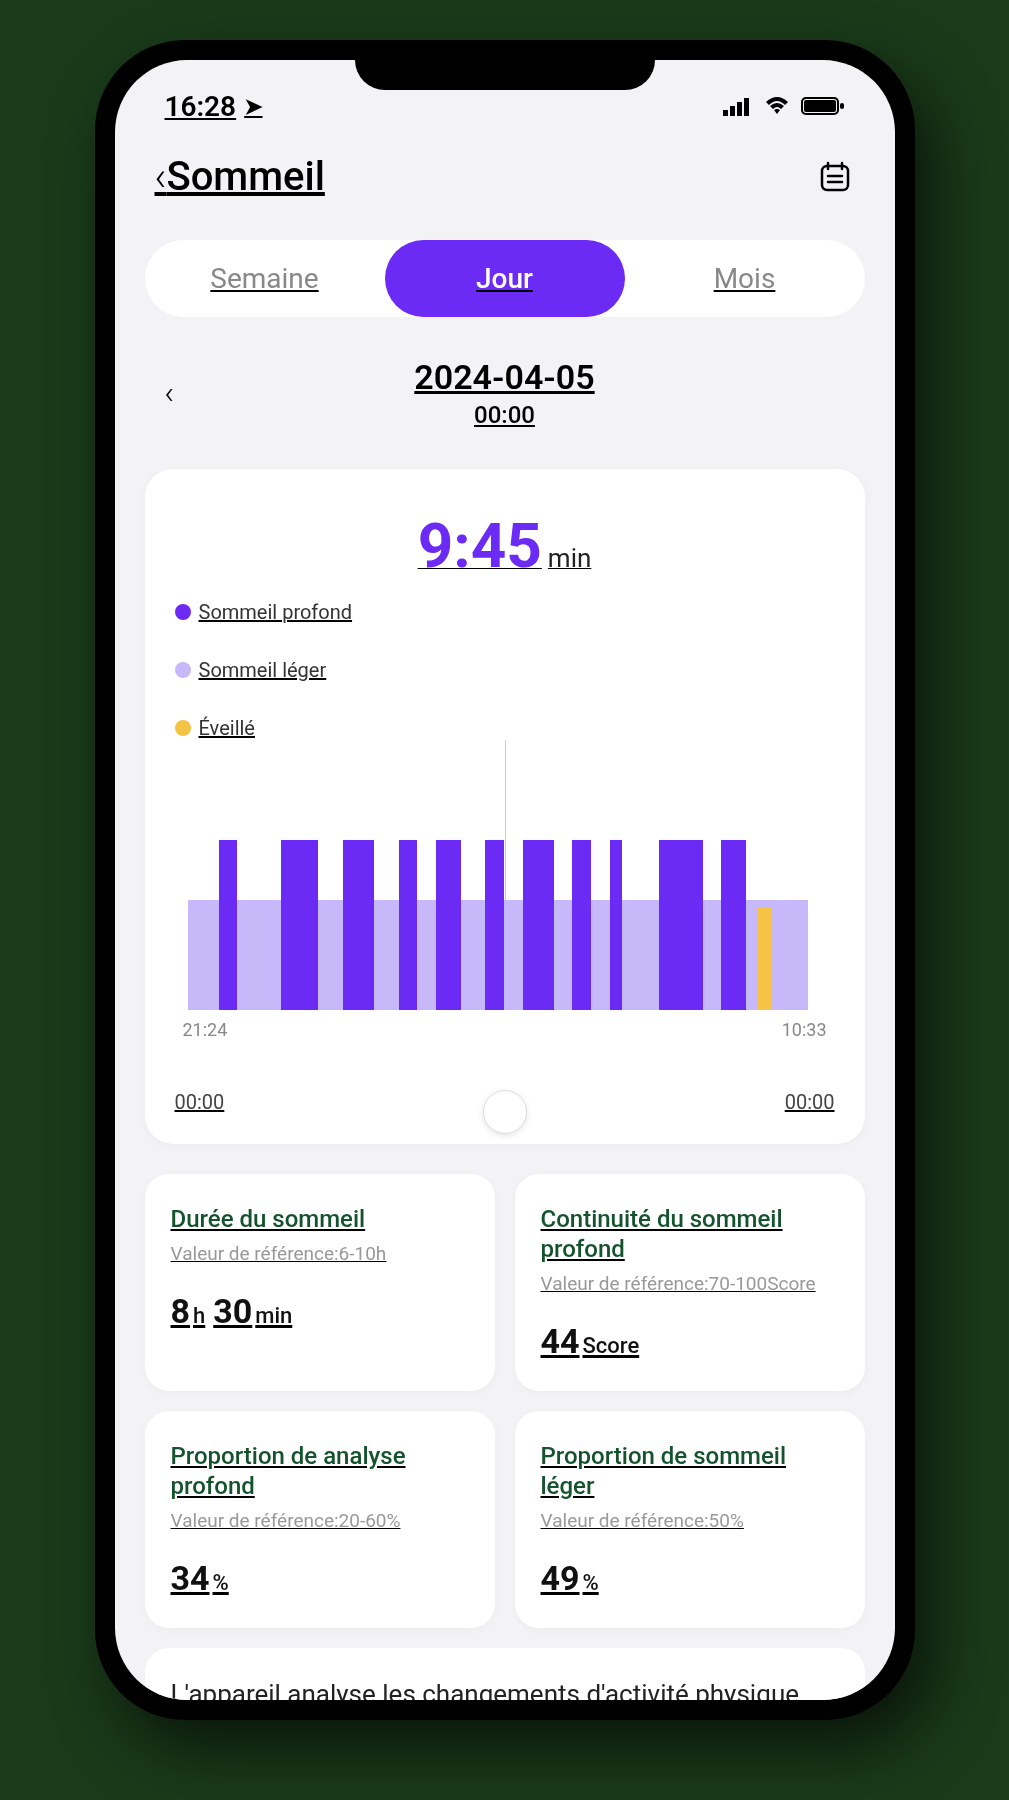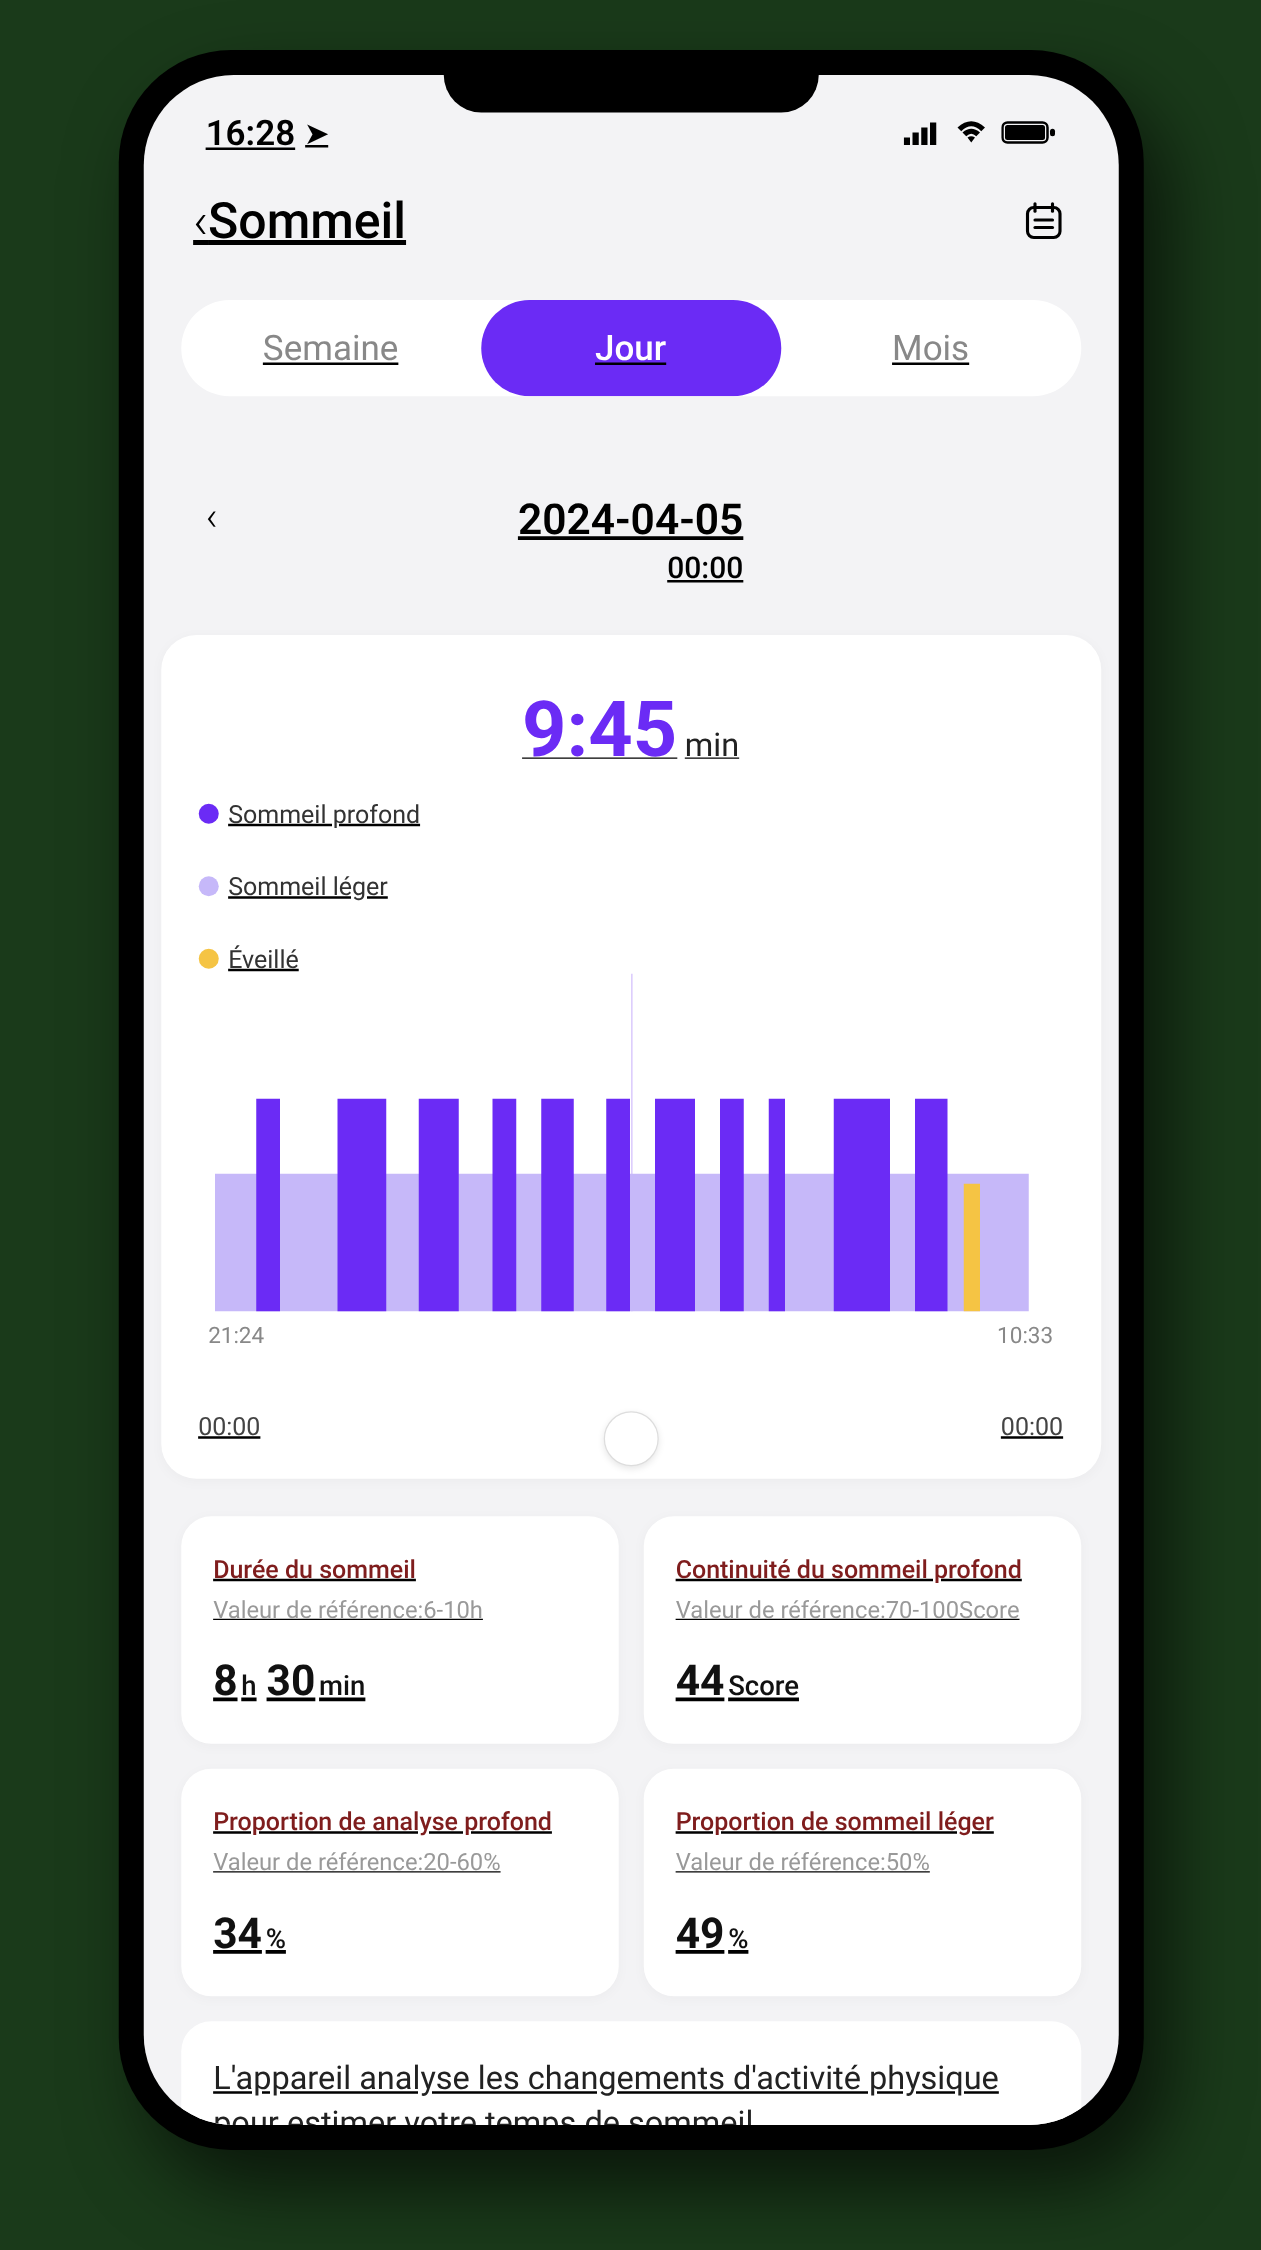--- a/index.html
+++ b/index.html
@@ -91,27 +91,27 @@
     padding: 20px 0 30px;
     position: relative;
   }
   .date-prev {
     position: absolute;
     left: 50px;
     font-size: 32px;
     font-weight: 300;
     cursor: pointer;
   }
-  .date-block { text-align: right; margin-top: 39px; }
+  .date-block { text-align: center; }
   .date-main { font-size: 34px; font-weight: 600; }
   .date-sub { font-size: 24px; font-weight: 500; margin-top: 4px; }
   .chart-card {
     background: #fff;
     border-radius: 28px;
-    margin: 10px 14px 30px;
+    margin: 10px 30px 30px;
     padding: 40px 30px 30px;
     box-shadow: 0 2px 10px rgba(0,0,0,0.03);
   }
   .big-value {
     text-align: center;
     margin-bottom: 18px;
   }
   .big-value .num {
     font-size: 62px;
     font-weight: 700;
@@ -195,21 +195,21 @@
     grid-template-columns: 1fr 1fr;
     gap: 20px;
     margin: 0 30px 20px;
   }
   .metric-card {
     background: #fff;
     border-radius: 24px;
     padding: 30px 26px;
     box-shadow: 0 2px 10px rgba(0,0,0,0.03);
   }
-  .metric-title { font-size: 20px; font-weight: 500; color: #7f1d1d; line-height: 1.25; margin-bottom: 8px; }
+  .metric-title { font-size: 24px; font-weight: 500; color: #14532d; line-height: 1.25; margin-bottom: 8px; }
   .metric-ref { font-size: 19px; color: #999; margin-bottom: 26px; }
   .metric-value { font-size: 34px; font-weight: 700; color: #111; }
   .metric-value .sm { font-size: 22px; font-weight: 500; margin-left: 3px; margin-right: 8px;}
   .info-card {
     background: #fff;
     border-radius: 24px;
     margin: 0 30px;
     padding: 28px 26px 0;
     font-size: 26px;
     color: #222;

